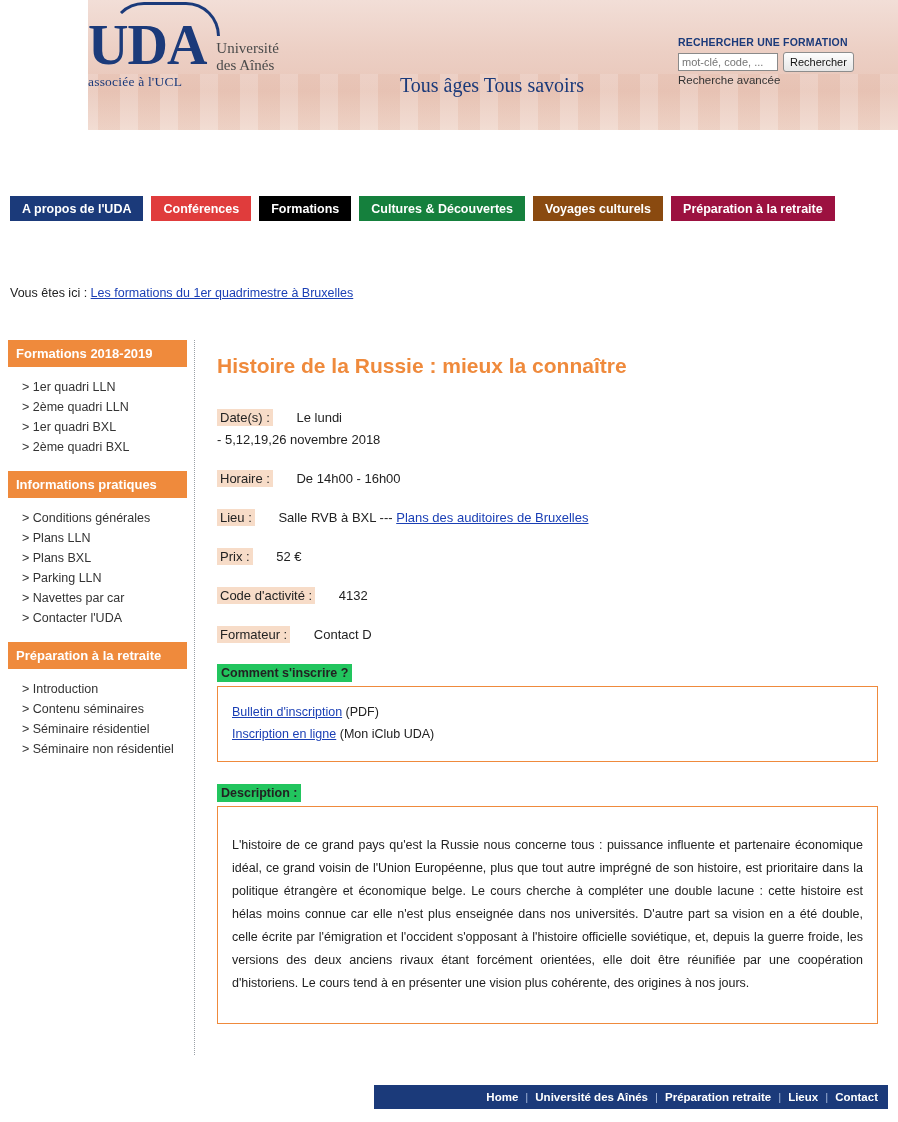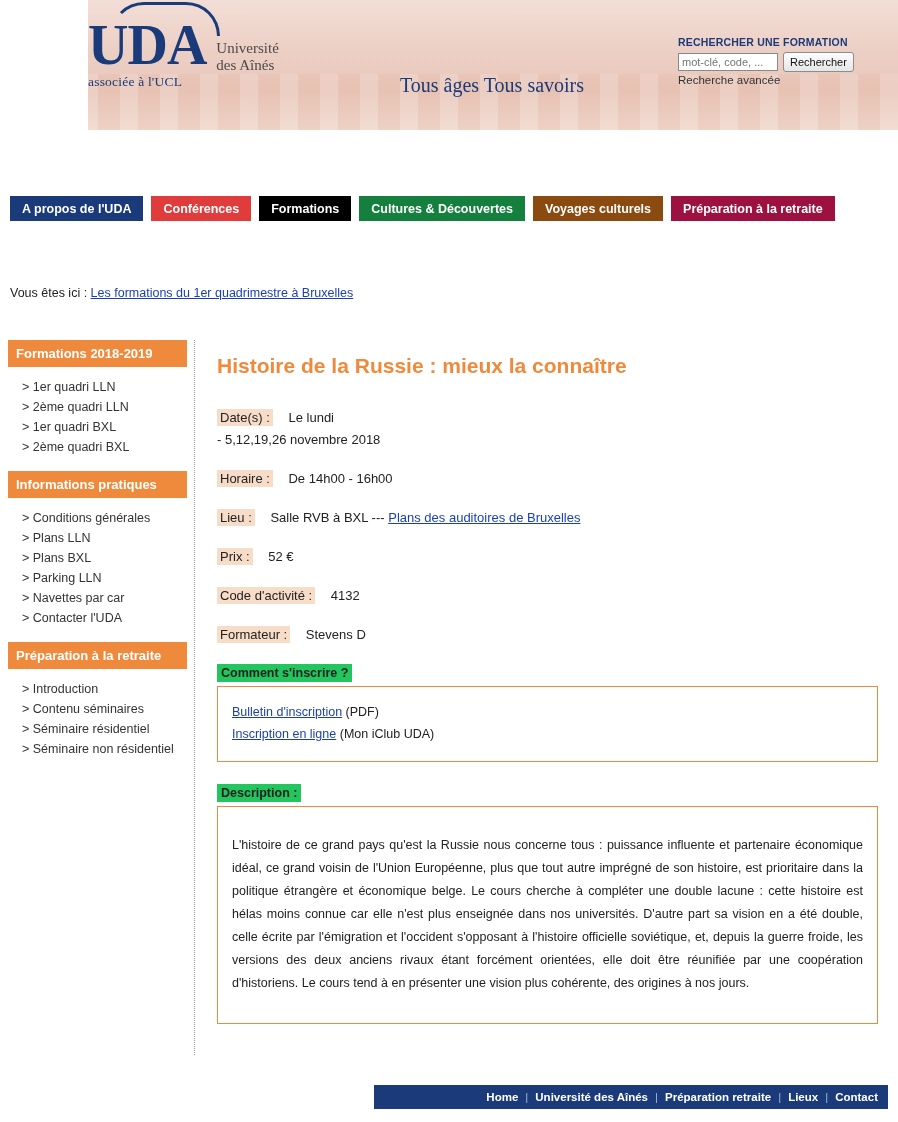--- a/index.html
+++ b/index.html
@@ -179,21 +179,21 @@
     font-size: 21px;
     font-weight: bold;
     margin: 14px 0 30px 0;
   }
   .field { margin-bottom: 20px; font-size: 13px; line-height: 19px; }
   .field-label {
     background: #f7dcc8;
     font-weight: normal;
     padding: 1px 3px;
   }
-  .field-val { margin-left: 12px; }
+  .field-val { margin-left: 20px; }
   .field-extra { display: block; margin-top: 3px; }
   .field a { color: #1a3fb5; }
 
   .section-label {
     display: inline-block;
     background: #22c55e;
     font-weight: bold;
     font-size: 12.5px;
     padding: 2px 4px;
     margin-bottom: 4px;
@@ -323,21 +323,21 @@
         <span class="field-val">52 €</span>
       </div>
 
       <div class="field">
         <span class="field-label">Code d'activité :</span>
         <span class="field-val">4132</span>
       </div>
 
       <div class="field">
         <span class="field-label">Formateur :</span>
-        <span class="field-val">Stevens D</span>
+        <span class="field-val">Contact D</span>
       </div>
 
       <div class="section-label">Comment s'inscrire ?</div>
       <div class="box">
         <div class="box-line">
           <a href="#">Bulletin d'inscription</a>
           <span>(PDF)</span>
         </div>
         <div class="box-line">
           <a href="#">Inscription en ligne</a>

